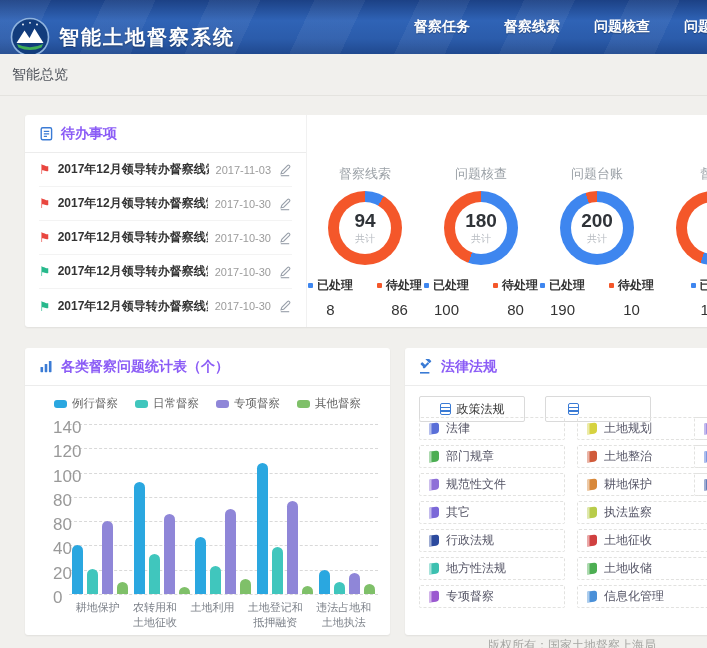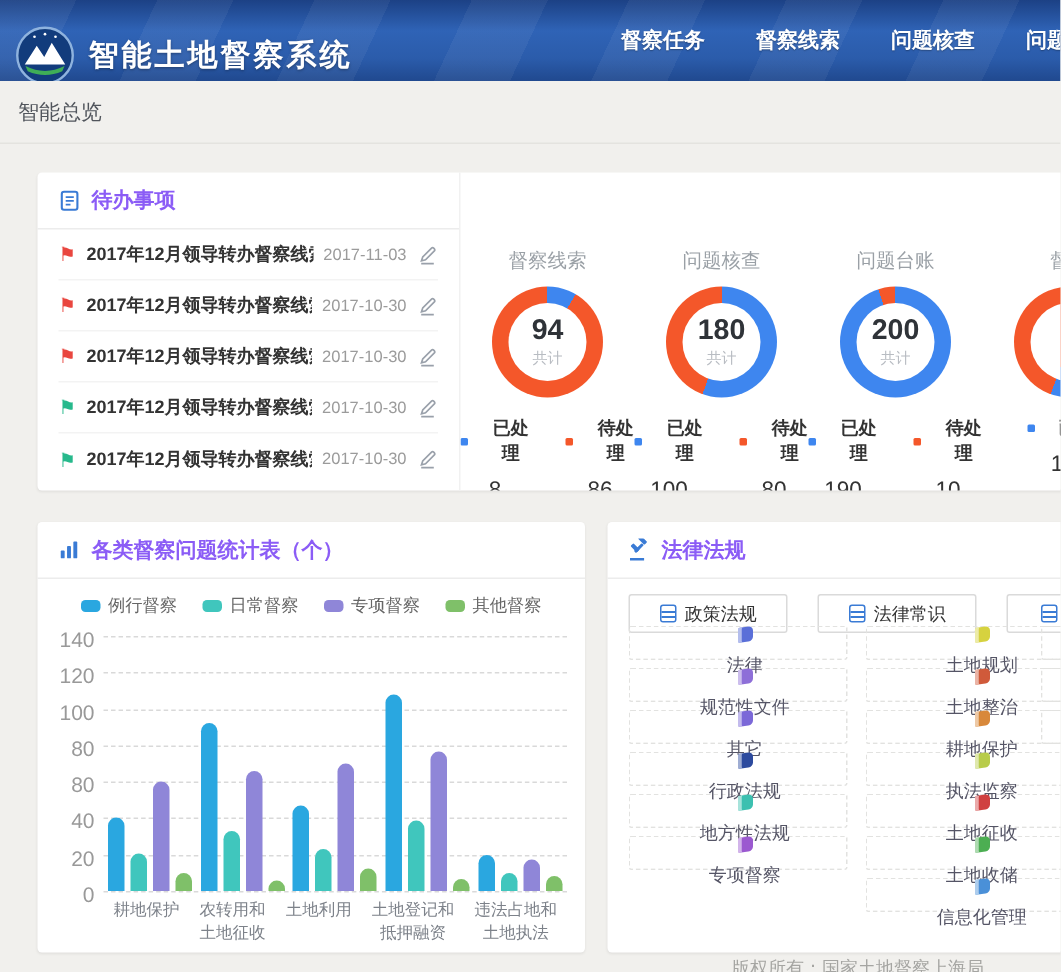--- a/index.html
+++ b/index.html
@@ -49,30 +49,30 @@
   .donuts-row{ position:absolute; left:282px; top:0; right:0; height:100%; display:flex; overflow:hidden;}
   .donut-group{ width:116px; flex:0 0 116px; padding-top:50px; text-align:center; }
   .donut-title{ font-size:13px; color:#9aa0a6; margin-bottom:8px; }
   .ring{ width:74px; height:74px; border-radius:50%; margin:0 auto; position:relative; }
   .hole{ position:absolute; inset:11px; background:#fff; border-radius:50%;
          display:flex; flex-direction:column; align-items:center; justify-content:center;}
   .hole .num{ font-size:19px; font-weight:bold; color:#2f3338; line-height:20px;}
   .hole .sub{ font-size:10px; color:#b8bcc2; margin-top:1px;}
   .dlegend{ display:flex; justify-content:center; gap:24px; margin-top:12px; }
   .dleg-item{ text-align:center; }
-  .dleg-top{ display:flex; align-items:center; gap:16px; font-size:12px; font-weight:600; color:#333;}
+  .dleg-top{ display:flex; align-items:center; gap:4px; font-size:12px; font-weight:600; color:#333;}
   .dot{ width:5px; height:5px; border-radius:1px; flex:0 0 5px;}
   .dleg-value{ font-size:15px; color:#333; margin-top:7px; }
   
   .blegend{ position:absolute; left:0; right:0; top:48px; display:flex; justify-content:center; gap:17px;}
   .bleg-item{ display:flex; align-items:center; gap:5px; font-size:11.5px; color:#666;}
   .swatch{ width:13px; height:8px; border-radius:3px; }
   .chart-area{ position:absolute; left:12px; right:12px; top:76px; height:170px; }
   .gridline{ position:absolute; left:32px; right:0; border-top:1px dashed #d9d9d9; }
-  .ylabel{ position:absolute; left:0; width:26px; text-align:right; font-size:14px; color:#999; transform:translateY(-6px);}
+  .ylabel{ position:absolute; left:16px; width:26px; font-size:17px; color:#999; transform:translateY(-6px);}
   .groups{ position:absolute; left:32px; right:0; bottom:0; top:0; display:flex; justify-content:space-around; align-items:flex-end;}
   .bargroup{ display:flex; gap:4px; align-items:flex-end; }
   .bar{ width:11px; border-radius:6px 6px 0 0; }
   .xlabels{ position:absolute; left:32px; right:0; top:176px; display:flex; justify-content:space-around; }
   .xlabel{ font-size:11px; color:#7d828a; text-align:center; white-space:pre-line; line-height:1.4; }
   
   .laws-tabs{ position:absolute; left:14px; top:48px; display:flex; gap:20px; }
   .law-tab{
     width:106px; height:26px; flex:0 0 106px; border:1px solid #dadada; border-radius:2px; background:#fff;
     display:flex; align-items:center; justify-content:center; gap:6px;
@@ -80,21 +80,21 @@
   }
   .law-tab.clipped{ justify-content:flex-start; padding-left:22px; }
   .mini-doc{ width:11px; height:12px; border:1.5px solid #3a7bd5; border-radius:2px;
              background:linear-gradient(180deg,transparent 3px,#3a7bd5 3px,#3a7bd5 4.5px,transparent 4.5px,transparent 6.5px,#3a7bd5 6.5px,#3a7bd5 8px,transparent 8px);}
   .law-col{ position:absolute; top:69px; }
   .law-col.c1{ left:14px; } .law-col.c2{ left:172px; } .law-col.c3{ left:289px; }
   .law-cell{
     width:146px; height:23px; margin-bottom:5px;
     border:1px dashed #e2e2e0; border-radius:2px;
     display:flex; align-items:center; gap:7px; padding-left:9px;
-    font-size:12px; color:#556; cursor:pointer; white-space:nowrap;flex-direction:column;
+    font-size:12px; color:#556; cursor:pointer; white-space:nowrap;
   }
   .book{ width:10px; height:11px; flex:0 0 10px; border-radius:1px 3px 3px 1px;
          box-shadow:inset 2.5px 0 0 rgba(255,255,255,.55); transform:skewY(-8deg); }
   
   .footer-copy{ position:absolute; left:488px; top:637px; font-size:12px; color:#a5a5a2; white-space:nowrap;}
 </style>
 </head>
 <body>
 
 <div class="app-header">
@@ -382,35 +382,35 @@
         <path d="M1 13 h9.4 v1.6 H1 z"></path>
       </g>
     </svg>
     <span>法律法规</span>
   </div>
   <div class="laws-tabs">
       <div class="law-tab">
         <span class="mini-doc"></span>
         <span>政策法规</span>
       </div>
-      <div class="law-tab">
-        <span class="mini-doc"></span>
-        <span>法律常识</span>
-      </div>
       <div class="law-tab clipped">
         <span class="mini-doc"></span>
         <span></span>
       </div>
     </div>
   <div class="law-col c1">
       <div class="law-cell">
         <span class="book" style="background: rgb(90, 111, 216);"></span>
         <span>法律</span>
       </div>
       <div class="law-cell">
+        <span class="book" style="background: rgb(76, 174, 82);"></span>
+        <span>部门规章</span>
+      </div>
+      <div class="law-cell">
         <span class="book" style="background: rgb(142, 111, 216);"></span>
         <span>规范性文件</span>
       </div>
       <div class="law-cell">
         <span class="book" style="background: rgb(123, 104, 216);"></span>
         <span>其它</span>
       </div>
       <div class="law-cell">
         <span class="book" style="background: rgb(44, 74, 158);"></span>
         <span>行政法规</span>

